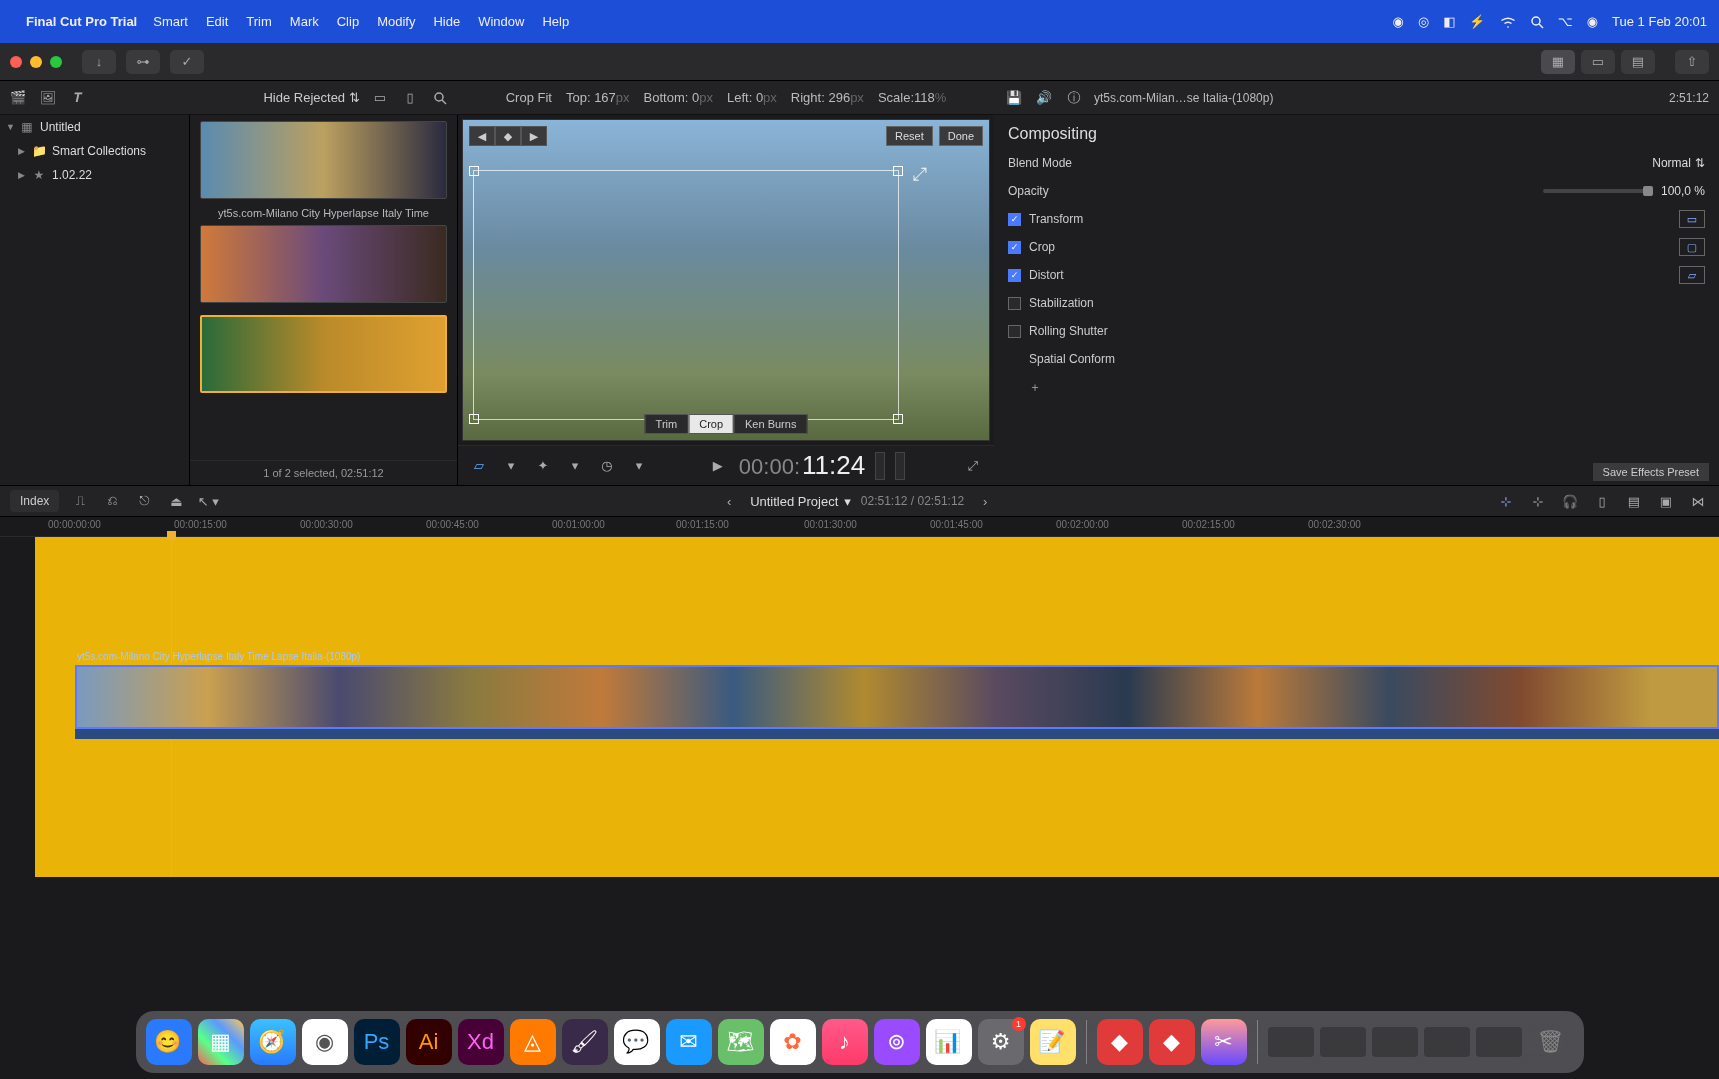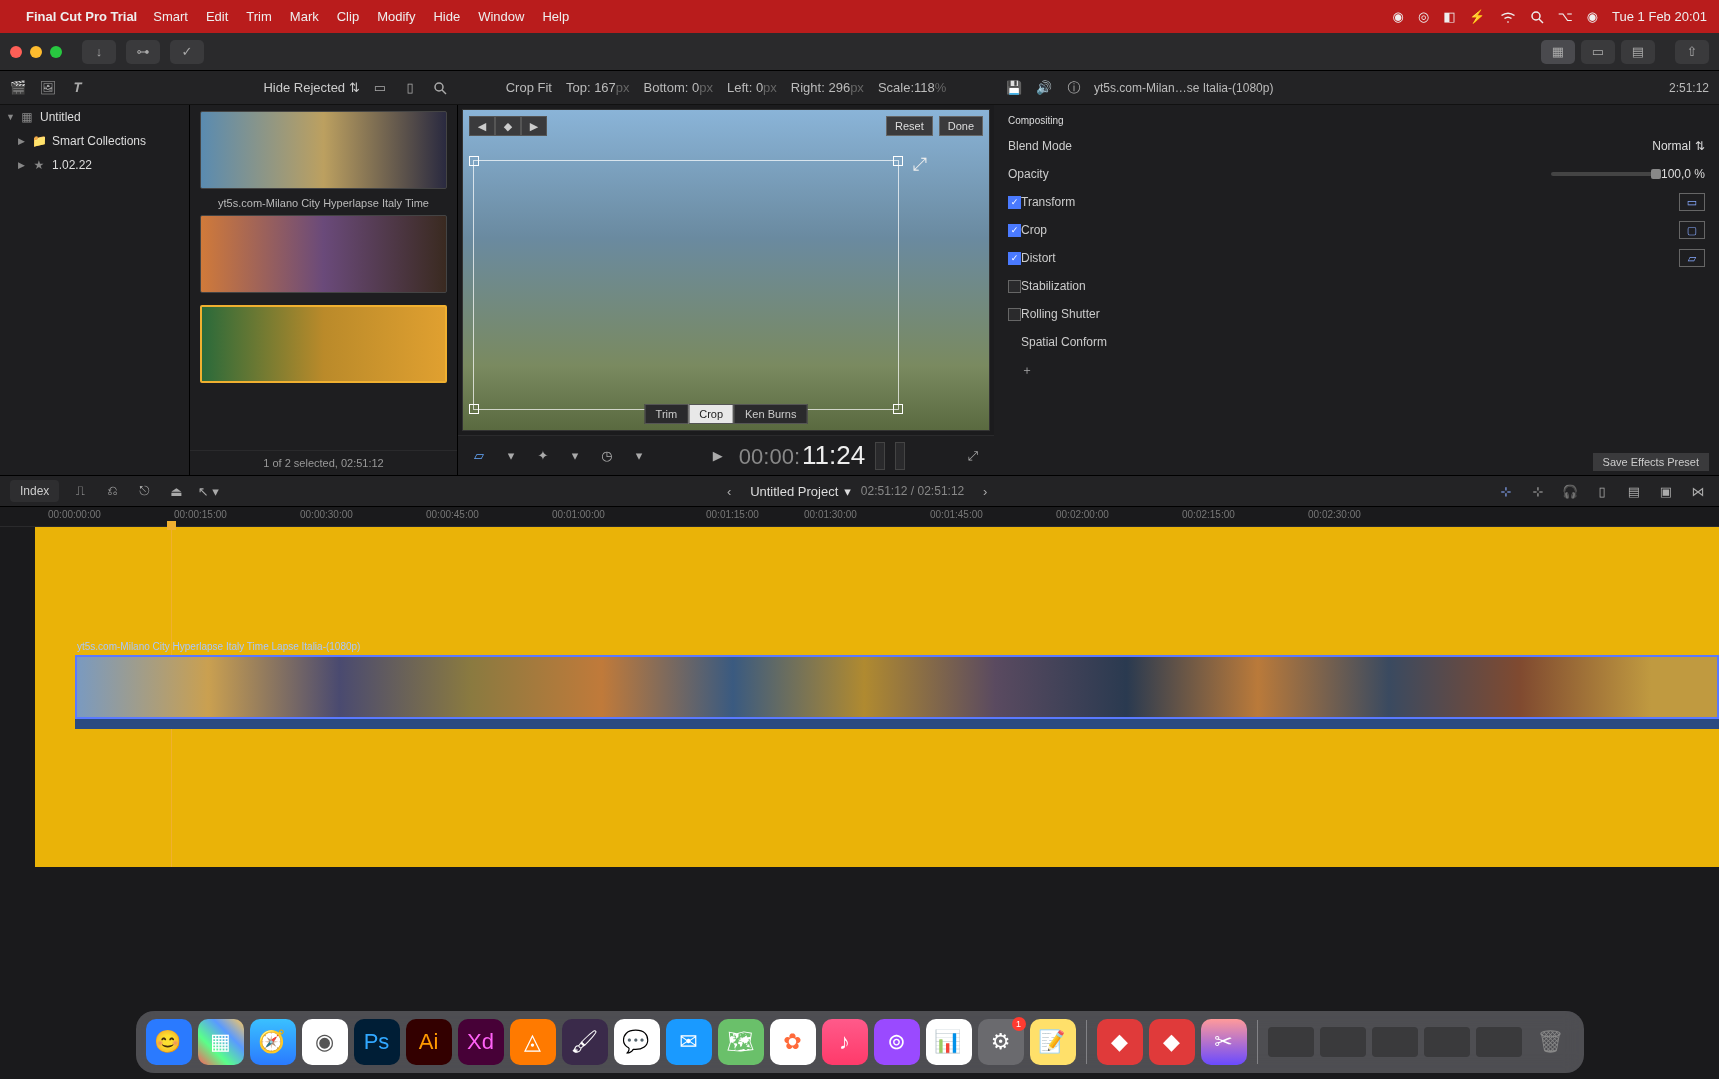--- a/index.html
+++ b/index.html
@@ -1,19 +1,19 @@
 <!DOCTYPE html>
 <html><head>
 <meta charset="utf-8">
 <style>
 * { margin: 0; padding: 0; box-sizing: border-box; font-family: -apple-system, "Helvetica Neue", Arial, sans-serif; }
 html, body { width: 1719px; height: 1079px; background: #1a1a1c; color: #ccc; overflow: hidden; font-size: 13px; }
 
 
-.menubar { height: 33px; background: #b91c1c; display: flex; align-items: center; padding: 0 12px; color: #eee; }
+.menubar { height: 43px; background: #1d4ed8; display: flex; align-items: center; padding: 0 12px; color: #eee; }
 .menubar .apple { font-size: 14px; margin-right: 14px; }
 .menubar .appname { font-weight: 600; margin-right: 16px; }
 .menubar .menu-item { margin-right: 18px; cursor: default; }
 .menubar .spacer { flex: 1; }
 .menubar .status { display: flex; align-items: center; gap: 14px; font-size: 13px; }
 .menubar .status span { display: inline-flex; align-items: center; }
 
 
 .toolbar { height: 38px; background: #2a2a2c; display: flex; align-items: center; padding: 0 10px; gap: 10px; border-bottom: 1px solid #000; }
 .traffic { display: flex; gap: 8px; margin-right: 10px; }
@@ -62,23 +62,23 @@
 .crop-tab.active { background: #e8e8e8; color: #222; }
 .arrow-cursor { position: absolute; top: 44px; right: 62px; color: #eee; font-size: 18px; }
 
 .viewer-bottom { height: 40px; display: flex; align-items: center; padding: 0 10px; gap: 10px; background: #1e1e20; border-top: 1px solid #2a2a2c; }
 .vb-btn { width: 22px; height: 22px; display: flex; align-items: center; justify-content: center; color: #aaa; }
 .tc-display { font-family: monospace; font-size: 22px; color: #888; display: flex; align-items: baseline; gap: 2px; }
 .tc-display .big { color: #eee; font-size: 26px; }
 .audiometer { width: 10px; height: 28px; background: #2a2a2c; border: 1px solid #444; }
 
 .inspectorcol { flex: 1; background: #1e1e20; display: flex; flex-direction: column; }
-.insp-section { padding: 6px 14px; color: #bbb; font-size: 10px; display: flex; align-items: center; }
+.insp-section { padding: 6px 14px; color: #bbb; font-size: 16px; display: flex; align-items: center; }
 .insp-section.header { color: #ddd; font-weight: 500; padding-top: 10px; }
-.insp-row { height: 28px; display: flex; align-items: center; padding: 0 14px; gap: 0; font-size: 12px; }
+.insp-row { height: 28px; display: flex; align-items: center; padding: 0 14px; gap: 8px; font-size: 12px; }
 .insp-row .lbl { flex: 1; color: #ccc; }
 .insp-row .val { color: #ddd; }
 .insp-row .cb { width: 13px; height: 13px; border: 1px solid #666; background: #2a2a2c; display: inline-flex; align-items: center; justify-content: center; font-size: 9px; color: #fff; }
 .insp-row .cb.checked { background: #4a7aff; border-color: #4a7aff; }
 .insp-row .shape-btn { width: 26px; height: 18px; border: 1px solid #666; display: flex; align-items: center; justify-content: center; color: #8af; font-size: 11px; }
 .slider { width: 110px; height: 4px; background: #444; position: relative; border-radius: 2px; }
 .slider .knob { width: 10px; height: 10px; background: #888; border-radius: 2px; position: absolute; top: -3px; right: 0; }
 .blend-dd { color: #ddd; display: flex; align-items: center; gap: 4px; }
 .save-preset { margin: 8px 10px 4px auto; padding: 3px 10px; background: #3a3a3c; border-radius: 0; color: #ccc; font-size: 11px; align-self: flex-end; }
 
@@ -361,21 +361,21 @@
   <div class="tl-tool-icon">▣</div>
   <div class="tl-tool-icon">⋈</div>
 </div>
 
 <div class="tl-ruler">
   <span class="ruler-tick" style="left:48px">00:00:00:00</span>
   <span class="ruler-tick" style="left:174px">00:00:15:00</span>
   <span class="ruler-tick" style="left:300px">00:00:30:00</span>
   <span class="ruler-tick" style="left:426px">00:00:45:00</span>
   <span class="ruler-tick" style="left:552px">00:01:00:00</span>
-  <span class="ruler-tick" style="left:706px">00:01:15:00</span>
+  <span class="ruler-tick" style="left:676px">00:01:15:00</span>
   <span class="ruler-tick" style="left:804px">00:01:30:00</span>
   <span class="ruler-tick" style="left:930px">00:01:45:00</span>
   <span class="ruler-tick" style="left:1056px">00:02:00:00</span>
   <span class="ruler-tick" style="left:1182px">00:02:15:00</span>
   <span class="ruler-tick" style="left:1308px">00:02:30:00</span>
 </div>
 
 <div class="tl-body">
   <div class="playhead"></div>
   <div class="clip-track">

